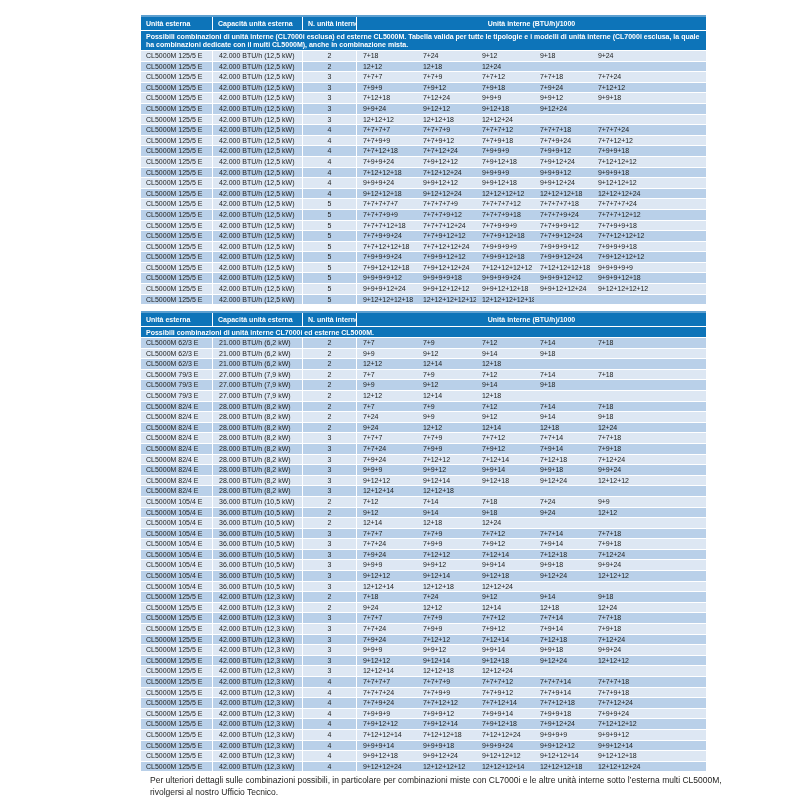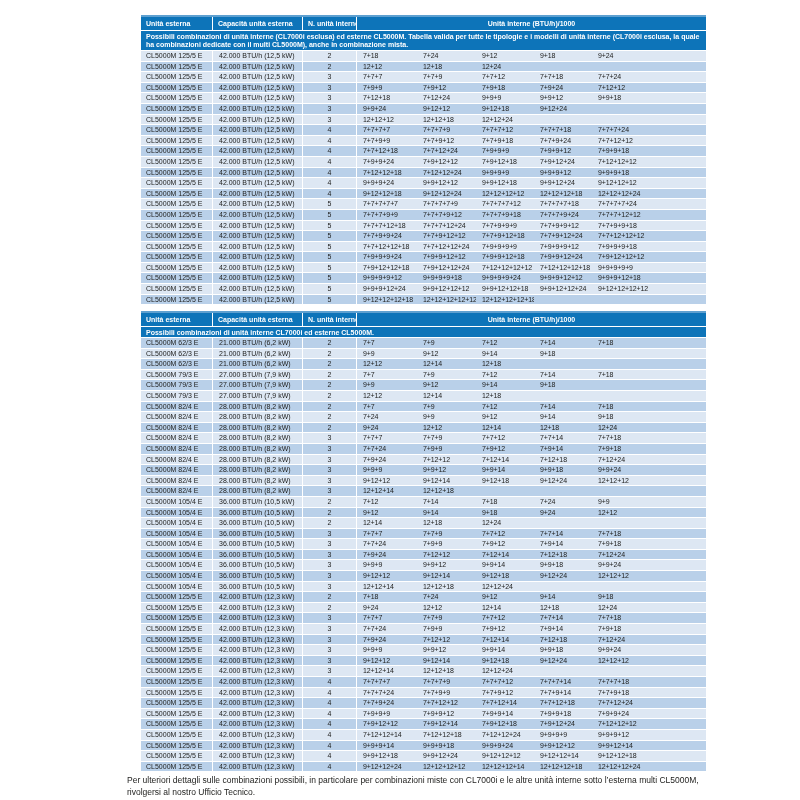--- a/index.html
+++ b/index.html
@@ -18,21 +18,21 @@
   #table2 .tnote{height:11px;line-height:8px;padding-top:1.5px;}
   .trow{display:grid;grid-template-columns:72px 90px 54px 60px 59px 58px 58px 1fr;
         height:10.6px;box-sizing:border-box;border-top:1px solid #fff;}
   .shade-light{background:#dde7f3;}
   .shade-dark{background:#b9d0e9;}
   .cell{font-size:7px;line-height:9.4px;color:#1d1d1b;white-space:nowrap;overflow:hidden;box-sizing:border-box;}
   .c-unit{padding-left:5px;border-right:1px solid #fff;}
   .c-cap{padding-left:6px;border-right:1px solid #fff;}
   .c-n{text-align:center;border-right:1px solid #fff;}
   .c-combo{padding-left:6px;letter-spacing:-0.1px;}
-  .footer{position:absolute;left:127px;top:775px;width:572px;font-size:8.5px;line-height:11.5px;color:#1d1d1b;}
+  .footer{position:absolute;left:150px;top:775px;width:572px;font-size:8.5px;line-height:11.5px;color:#1d1d1b;}
 </style>
 </head>
 <body>
 
 <div class="page">
 
   <div class="tbl" id="table1">
     <div class="thead">
       <div class="hcell">Unità esterna</div>
       <div class="hcell">Capacità unità esterna</div>

